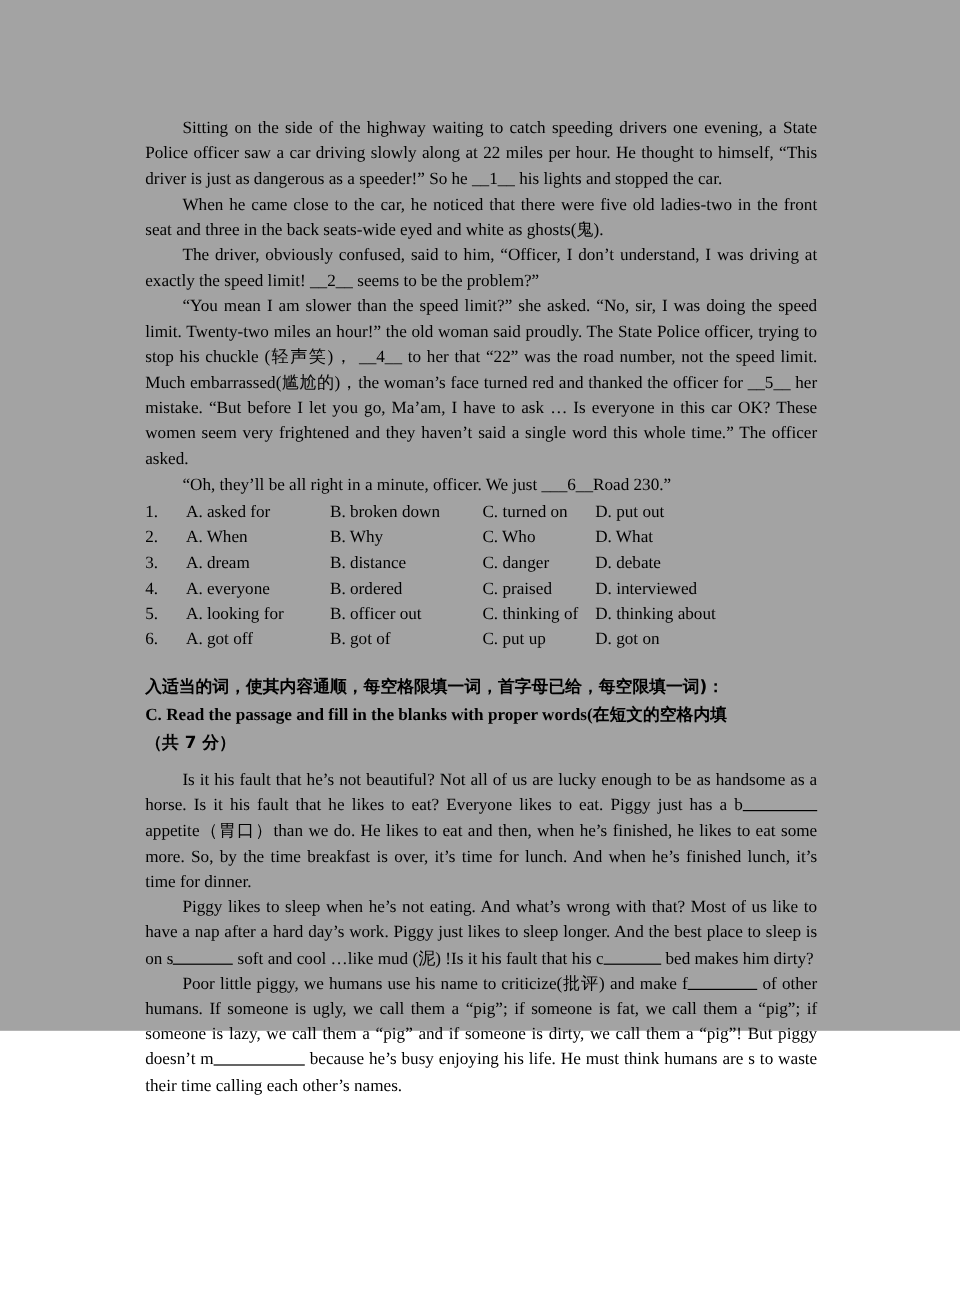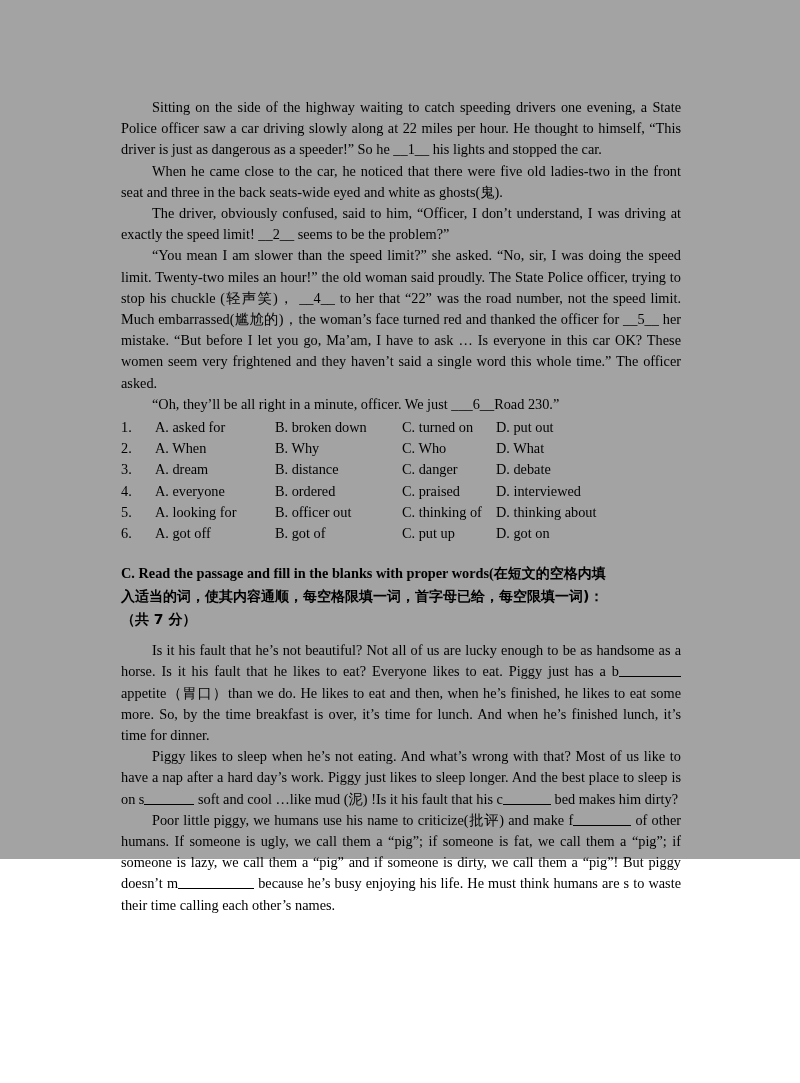--- a/index.html
+++ b/index.html
@@ -152,22 +152,22 @@
         <span class="mc-a">A. got off</span>
         <span class="mc-b">B. got of</span>
         <span class="mc-c">C. put up</span>
         <span class="mc-d">D. got on</span>
       </div>
     </div>
 
     <div class="spacer-md"></div>
 
     <div>
+      <p class="sec-head"><span class="cn">入适当的词，使其内容通顺，每空格限填一词，首字母已给，每空限填一词)：</span></p>
       <p class="sec-head"><span>C. Read the passage and fill in the blanks with proper words(</span><span class="cn">在短文的空格内填</span></p>
-      <p class="sec-head"><span class="cn">入适当的词，使其内容通顺，每空格限填一词，首字母已给，每空限填一词)：</span></p>
       <p class="sec-head"><span class="cn">（共 7 分）</span></p>
     </div>
 
     <div class="spacer-sm"></div>
 
     <div>
       <p class="para"><span>Is it his fault that he’s not beautiful? Not all of us are lucky enough to be as handsome as a horse. Is it his fault that he likes to eat? Everyone likes to eat. Piggy just has a b</span><span class="fill w2"></span><span> appetite（胃口）than we do. He likes to eat and then, when he’s finished, he likes to eat some more. So, by the time breakfast is over, it’s time for lunch. And when he’s finished lunch, it’s time for dinner.</span></p>
       <p class="para"><span>Piggy likes to sleep when he’s not eating. And what’s wrong with that? Most of us like to have a nap after a hard day’s work. Piggy just likes to sleep longer. And the best place to sleep is on s</span><span class="fill w3"></span><span> soft and cool …like mud (泥) !Is it his fault that his c</span><span class="fill w4"></span><span> bed makes him dirty?</span></p>
       <p class="para"><span>Poor little piggy, we humans use his name to criticize(批评) and make f</span><span class="fill w5"></span><span> of other humans. If someone is ugly, we call them a “pig”; if someone is fat, we call them a “pig”; if someone is lazy, we call them a “pig” and if someone is dirty, we call them a “pig”! But piggy doesn’t m</span><span class="fill w6"></span><span> because he’s busy enjoying his life. He must think humans are s to waste their time calling each other’s names.</span></p>
     </div>

